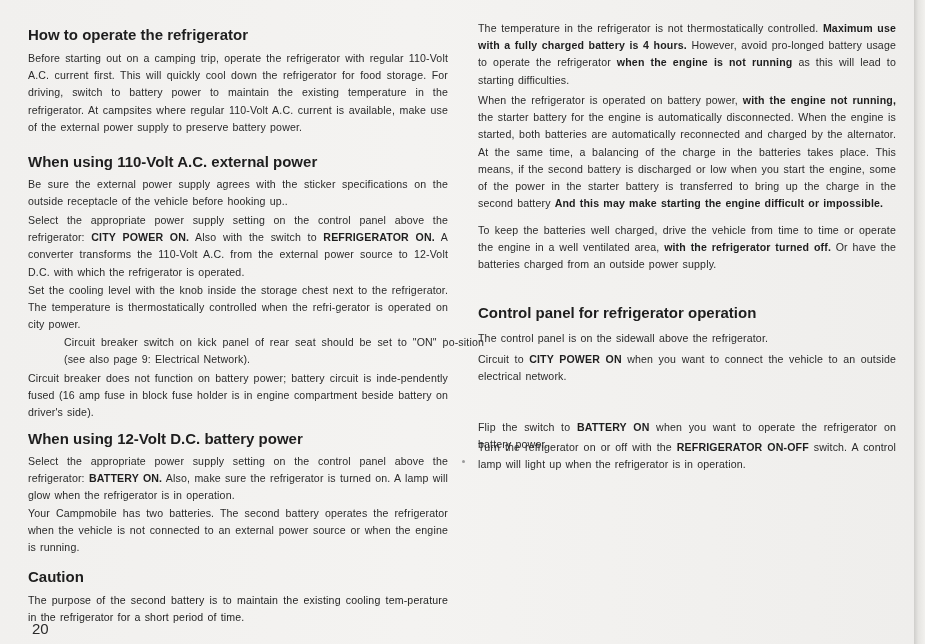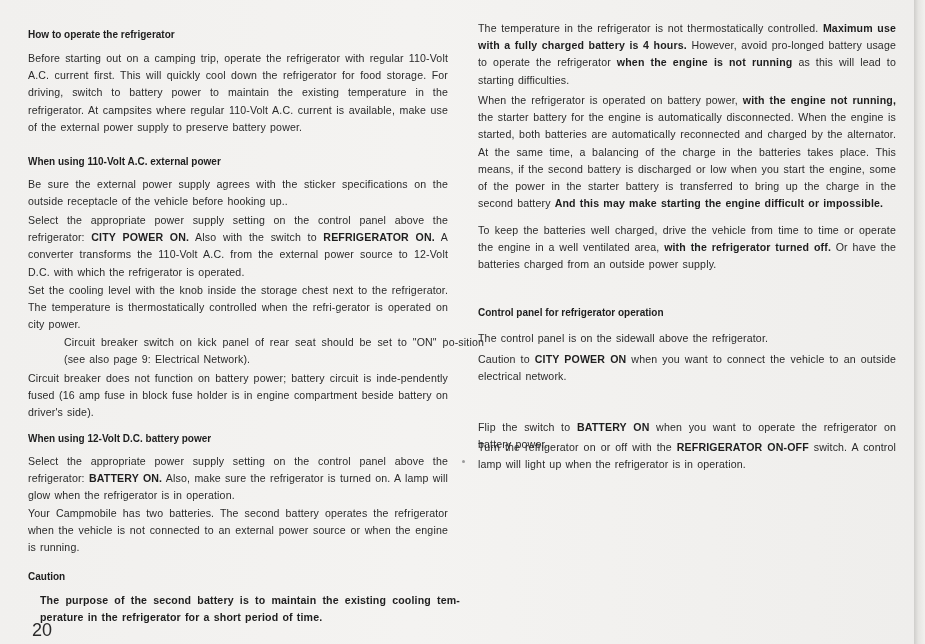--- a/index.html
+++ b/index.html
@@ -21,28 +21,28 @@
     .col {
       position: absolute; top: 0;
       font-size: 10.6px; line-height: 17.2px;
       text-align: justify;
       letter-spacing: 0.15px;
       word-spacing: 1px;
     }
     .left { left: 28px; width: 420px; }
     .right { left: 478px; width: 418px; }
     .col h2 {
-      font-size: 10px; font-weight: bold; margin: 0; letter-spacing: 0;
+      font-size: 15px; font-weight: bold; margin: 0; letter-spacing: 0;
       word-spacing: 0; color: #1e1e1e; line-height: 17px;
     }
     .col p { margin: 0; }
     .col b { color: #1e1e1e; }
     .page-number {
       position: absolute; left: 32px; top: 620px;
-      font-size: 18px; color: #2a2a2a;
+      font-size: 15px; color: #2a2a2a;
     }
     .gutter-mark {
       position: absolute; left: 462px; top: 460px; width: 3px; height: 3px;
       background: #9a9a9a; border-radius: 50%;
     }
   </style>
 </head>
 <body>
 
 <div class="paper"></div>
@@ -57,29 +57,29 @@
   <p style="position:absolute;top:212px;left:0;width:420px;"><span>Select the appropriate power supply setting on the control panel above the refrigerator: </span><b>CITY POWER ON.</b><span> Also with the switch to </span><b>REFRIGERATOR ON.</b><span> A converter transforms the 110-Volt A.C. from the external power source to 12-Volt D.C. with which the refrigerator is operated.</span></p>
   <p style="position:absolute;top:282px;left:0;width:420px;">Set the cooling level with the knob inside the storage chest next to the refrigerator. The temperature is thermostatically controlled when the refri-gerator is operated on city power.</p>
   <p style="position:absolute;top:334px;left:0;width:420px;margin-left:36px;">Circuit breaker switch on kick panel of rear seat should be set to "ON" po-sition (see also page 9: Electrical Network).</p>
   <p style="position:absolute;top:370px;left:0;width:420px;">Circuit breaker does not function on battery power; battery circuit is inde-pendently fused (16 amp fuse in block fuse holder is in engine compartment beside battery on driver's side).</p>
 
   <h2 style="position:absolute;top:430px;left:0;">When using 12-Volt D.C. battery power</h2>
   <p style="position:absolute;top:453px;left:0;width:420px;"><span>Select the appropriate power supply setting on the control panel above the refrigerator: </span><b>BATTERY ON.</b><span> Also, make sure the refrigerator is turned on. A lamp will glow when the refrigerator is in operation.</span></p>
   <p style="position:absolute;top:505px;left:0;width:420px;">Your Campmobile has two batteries. The second battery operates the refrigerator when the vehicle is not connected to an external power source or when the engine is running.</p>
 
   <h2 style="position:absolute;top:568px;left:0;">Caution</h2>
-  <p style="position:absolute;top:592px;left:12px;width:420px;font-weight:bold;color:#1e1e1e;">The purpose of the second battery is to maintain the existing cooling tem-perature in the refrigerator for a short period of time.</p>
+  <p style="position:absolute;top:592px;left:0;width:420px;font-weight:normal;color:#1e1e1e;">The purpose of the second battery is to maintain the existing cooling tem-perature in the refrigerator for a short period of time.</p>
 </div>
 
 <div class="page-number">20</div>
 <div class="gutter-mark"></div>
 
 <div class="col right">
   <p style="position:absolute;top:20px;left:0;width:418px;"><span>The temperature in the refrigerator is not thermostatically controlled. </span><b>Maximum use with a fully charged battery is 4 hours.</b><span> However, avoid pro-longed battery usage to operate the refrigerator </span><b>when the engine is not running</b><span> as this will lead to starting difficulties.</span></p>
   <p style="position:absolute;top:92px;left:0;width:418px;"><span>When the refrigerator is operated on battery power, </span><b>with the engine not running,</b><span> the starter battery for the engine is automatically disconnected. When the engine is started, both batteries are automatically reconnected and charged by the alternator. At the same time, a balancing of the charge in the batteries takes place. This means, if the second battery is discharged or low when you start the engine, some of the power in the starter battery is transferred to bring up the charge in the second battery </span><b>And this may make starting the engine difficult or impossible.</b></p>
   <p style="position:absolute;top:222px;left:0;width:418px;"><span>To keep the batteries well charged, drive the vehicle from time to time or operate the engine in a well ventilated area, </span><b>with the refrigerator turned off.</b><span> Or have the batteries charged from an outside power supply.</span></p>
 
   <h2 style="position:absolute;top:304px;left:0;">Control panel for refrigerator operation</h2>
   <p style="position:absolute;top:330px;left:0;width:418px;">The control panel is on the sidewall above the refrigerator.</p>
-  <p style="position:absolute;top:351px;left:0;width:418px;"><span>Caution to </span><b>CITY POWER ON</b><span> when you want to connect the vehicle to an outside electrical network.</span></p>
+  <p style="position:absolute;top:351px;left:0;width:418px;"><span>Circuit to </span><b>CITY POWER ON</b><span> when you want to connect the vehicle to an outside electrical network.</span></p>
   <p style="position:absolute;top:391px;left:0;width:418px;margin-top:28px;"><span>Flip the switch to </span><b>BATTERY ON</b><span> when you want to operate the refrigerator on battery power.</span></p>
   <p style="position:absolute;top:439px;left:0;width:418px;"><span>Turn the refrigerator on or off with the </span><b>REFRIGERATOR ON-OFF</b><span> switch. A control lamp will light up when the refrigerator is in operation.</span></p>
 </div>
 
 </body></html>

